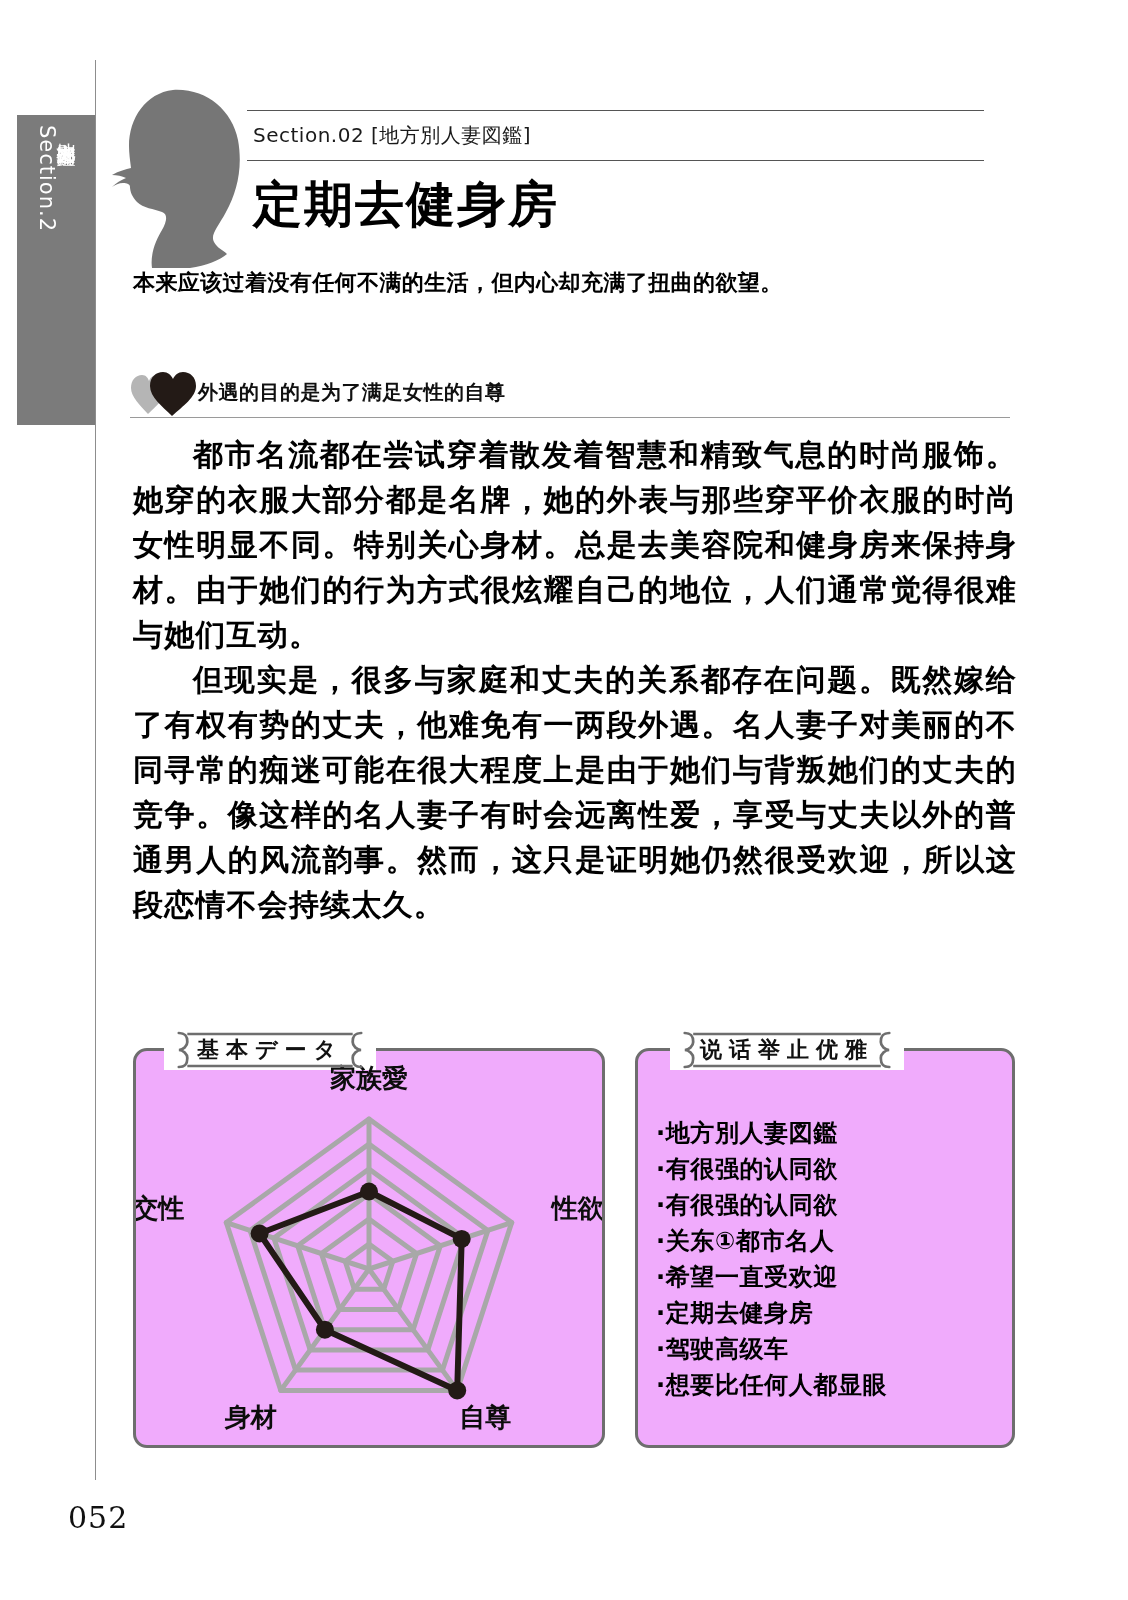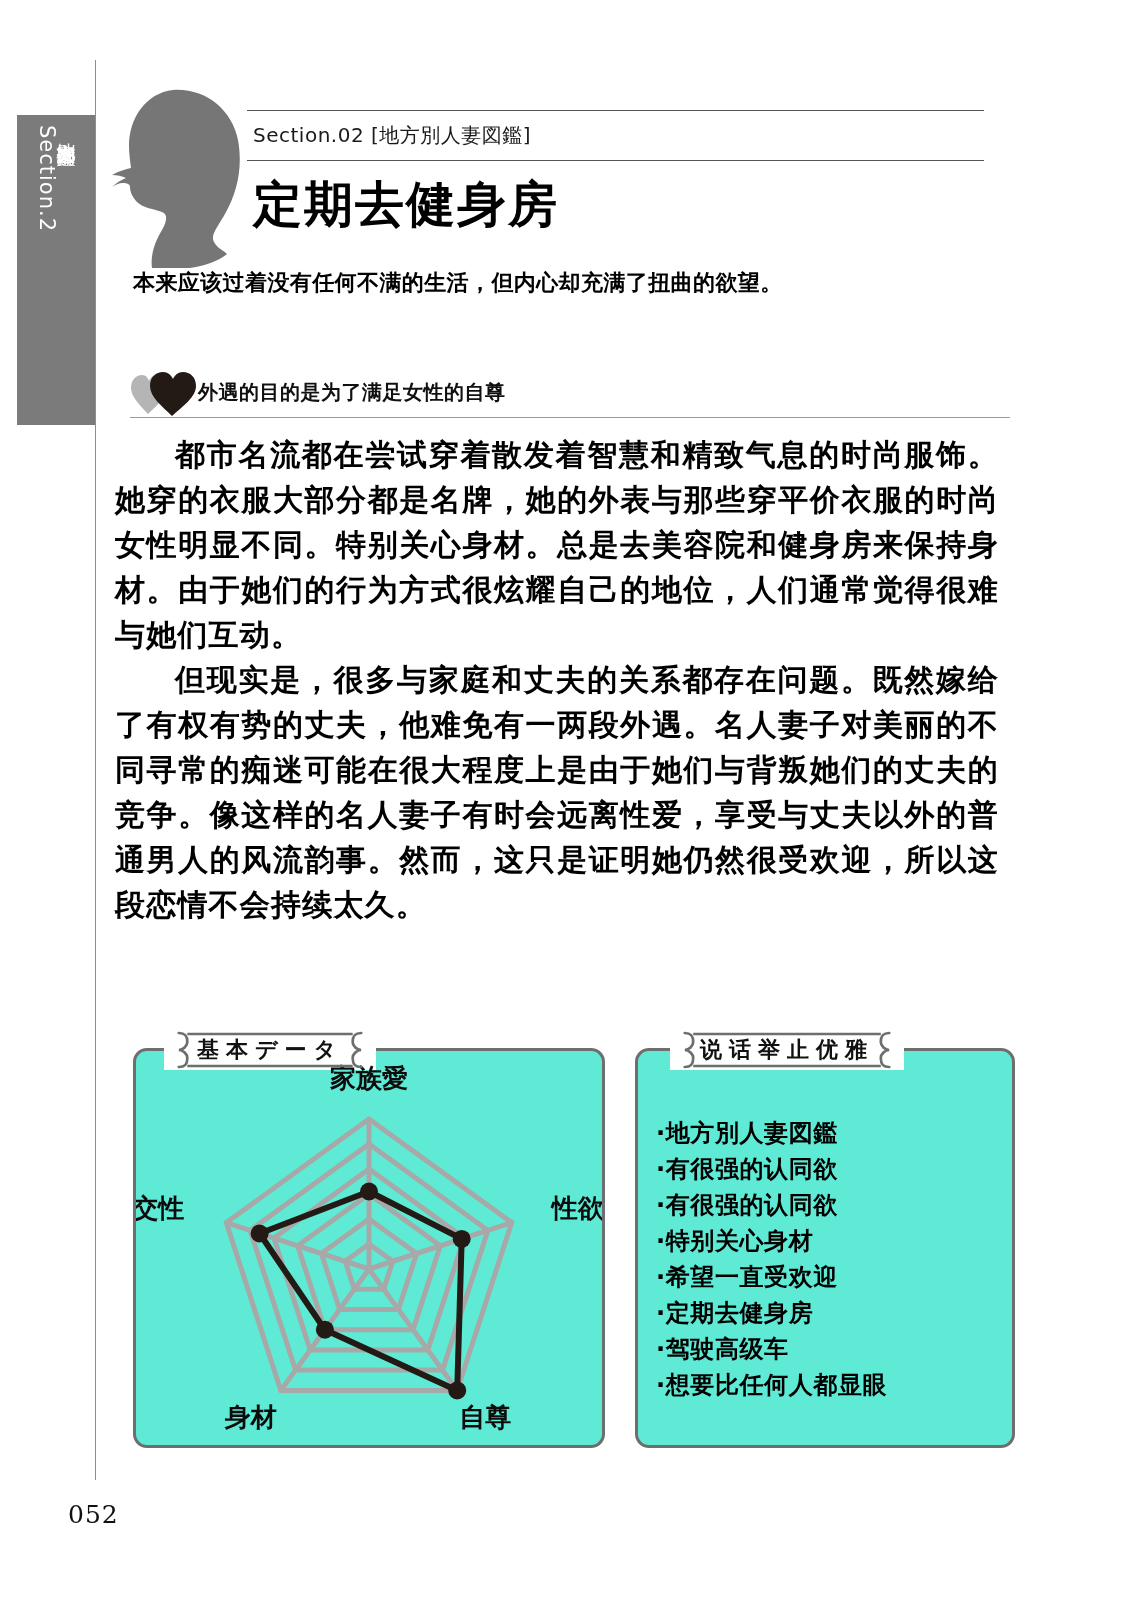--- a/index.html
+++ b/index.html
@@ -84,37 +84,37 @@
     position:absolute;left:68px;top:9px;
     font-size:20px;font-weight:bold;letter-spacing:0.5px;color:#101010;
     white-space:nowrap;
   }
   .subhead-rule{
     position:absolute;left:0;top:47px;width:880px;height:1px;background:#9a9a9a;
   }
 
   
   .body-copy{
-    position:absolute;left:115px;top:432px;width:884px;
+    position:absolute;left:133px;top:432px;width:884px;
     font-size:30px;
     font-weight:bold;
     line-height:45px;
     letter-spacing:1.2px;
     color:#000;
     text-align:justify;
     text-justify:inter-character;
   }
   .body-copy p{margin:0;text-indent:2em;}
 
   
   .panel{
     position:absolute;
     border:3px solid #6e6e6e;
     border-radius:14px;
-    background:#5eead4;
+    background:#f0abfc;
   }
   #panel-left{left:133px;top:1048px;width:466px;height:394px;}
   #panel-right{left:635px;top:1048px;width:374px;height:394px;}
 
   .panel-badge{
     position:absolute;top:-21px;
     height:40px;
     display:flex;align-items:center;justify-content:center;
     background:#fff;
     padding:0 6px;
@@ -139,21 +139,21 @@
     position:absolute;left:18px;top:64px;width:340px;
     font-size:24px;font-weight:bold;line-height:36px;
     letter-spacing:0.6px;color:#000;
   }
   .feat-list div{white-space:nowrap;}
 
   
   .page-no{
     position:absolute;left:68px;top:1500px;
     font-family:"DejaVu Serif","Liberation Serif",serif;
-    font-size:25px;color:#111;letter-spacing:1px;
+    font-size:30px;color:#111;letter-spacing:1px;
   }
 </style>
 </head>
 <body>
 
 <div class="edge-rule"></div>
 
 <div class="section-tab">
   <span class="vtext small">地方別人妻図鑑</span>
   <span class="vtext">Section.2</span>
@@ -244,21 +244,21 @@
       <line x1="22" y1="4" x2="200" y2="4" stroke="#6e6e6e" stroke-width="2.6"></line>
       <line x1="22" y1="36" x2="200" y2="36" stroke="#6e6e6e" stroke-width="2.6"></line>
     </svg>
     <span class="badge-label">说话举止优雅</span>
   </div>
 
   <div class="feat-list" id="feature-list">
       <div>·地方別人妻図鑑</div>
       <div>·有很强的认同欲</div>
       <div>·有很强的认同欲</div>
-      <div>·特别关心身材</div>
+      <div>·关东①都市名人</div>
       <div>·希望一直受欢迎</div>
       <div>·定期去健身房</div>
       <div>·驾驶高级车</div>
       <div>·想要比任何人都显眼</div>
     </div>
 </div>
 
 <div class="page-no">052</div>
 
 </body></html>

